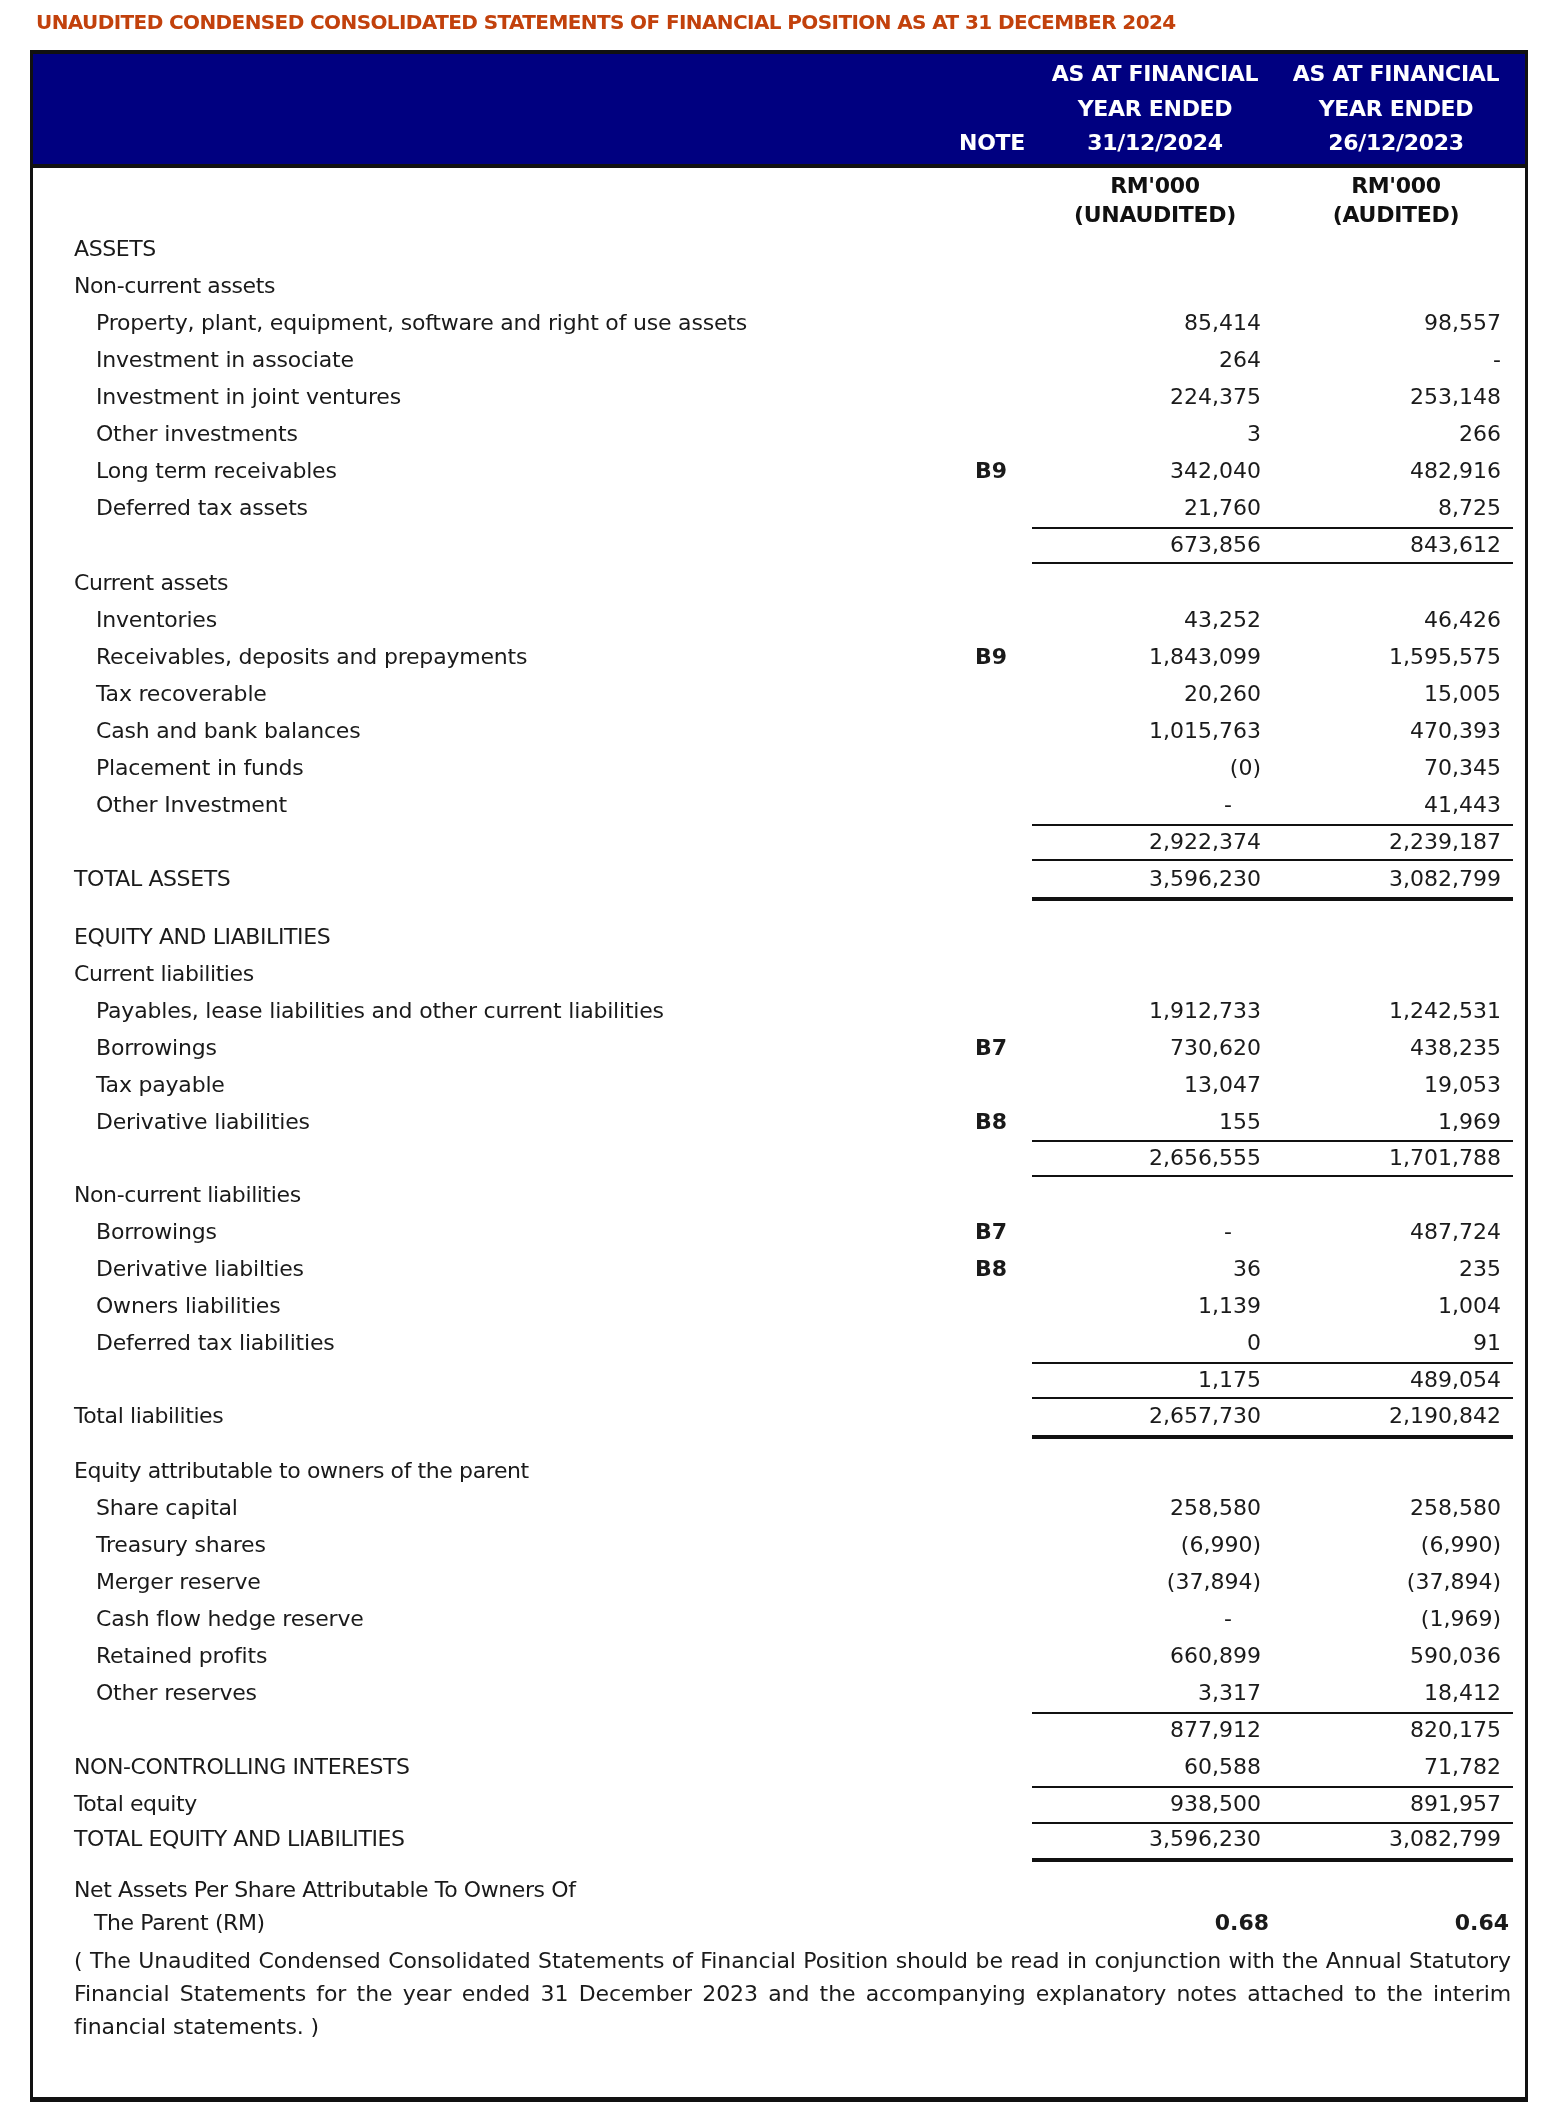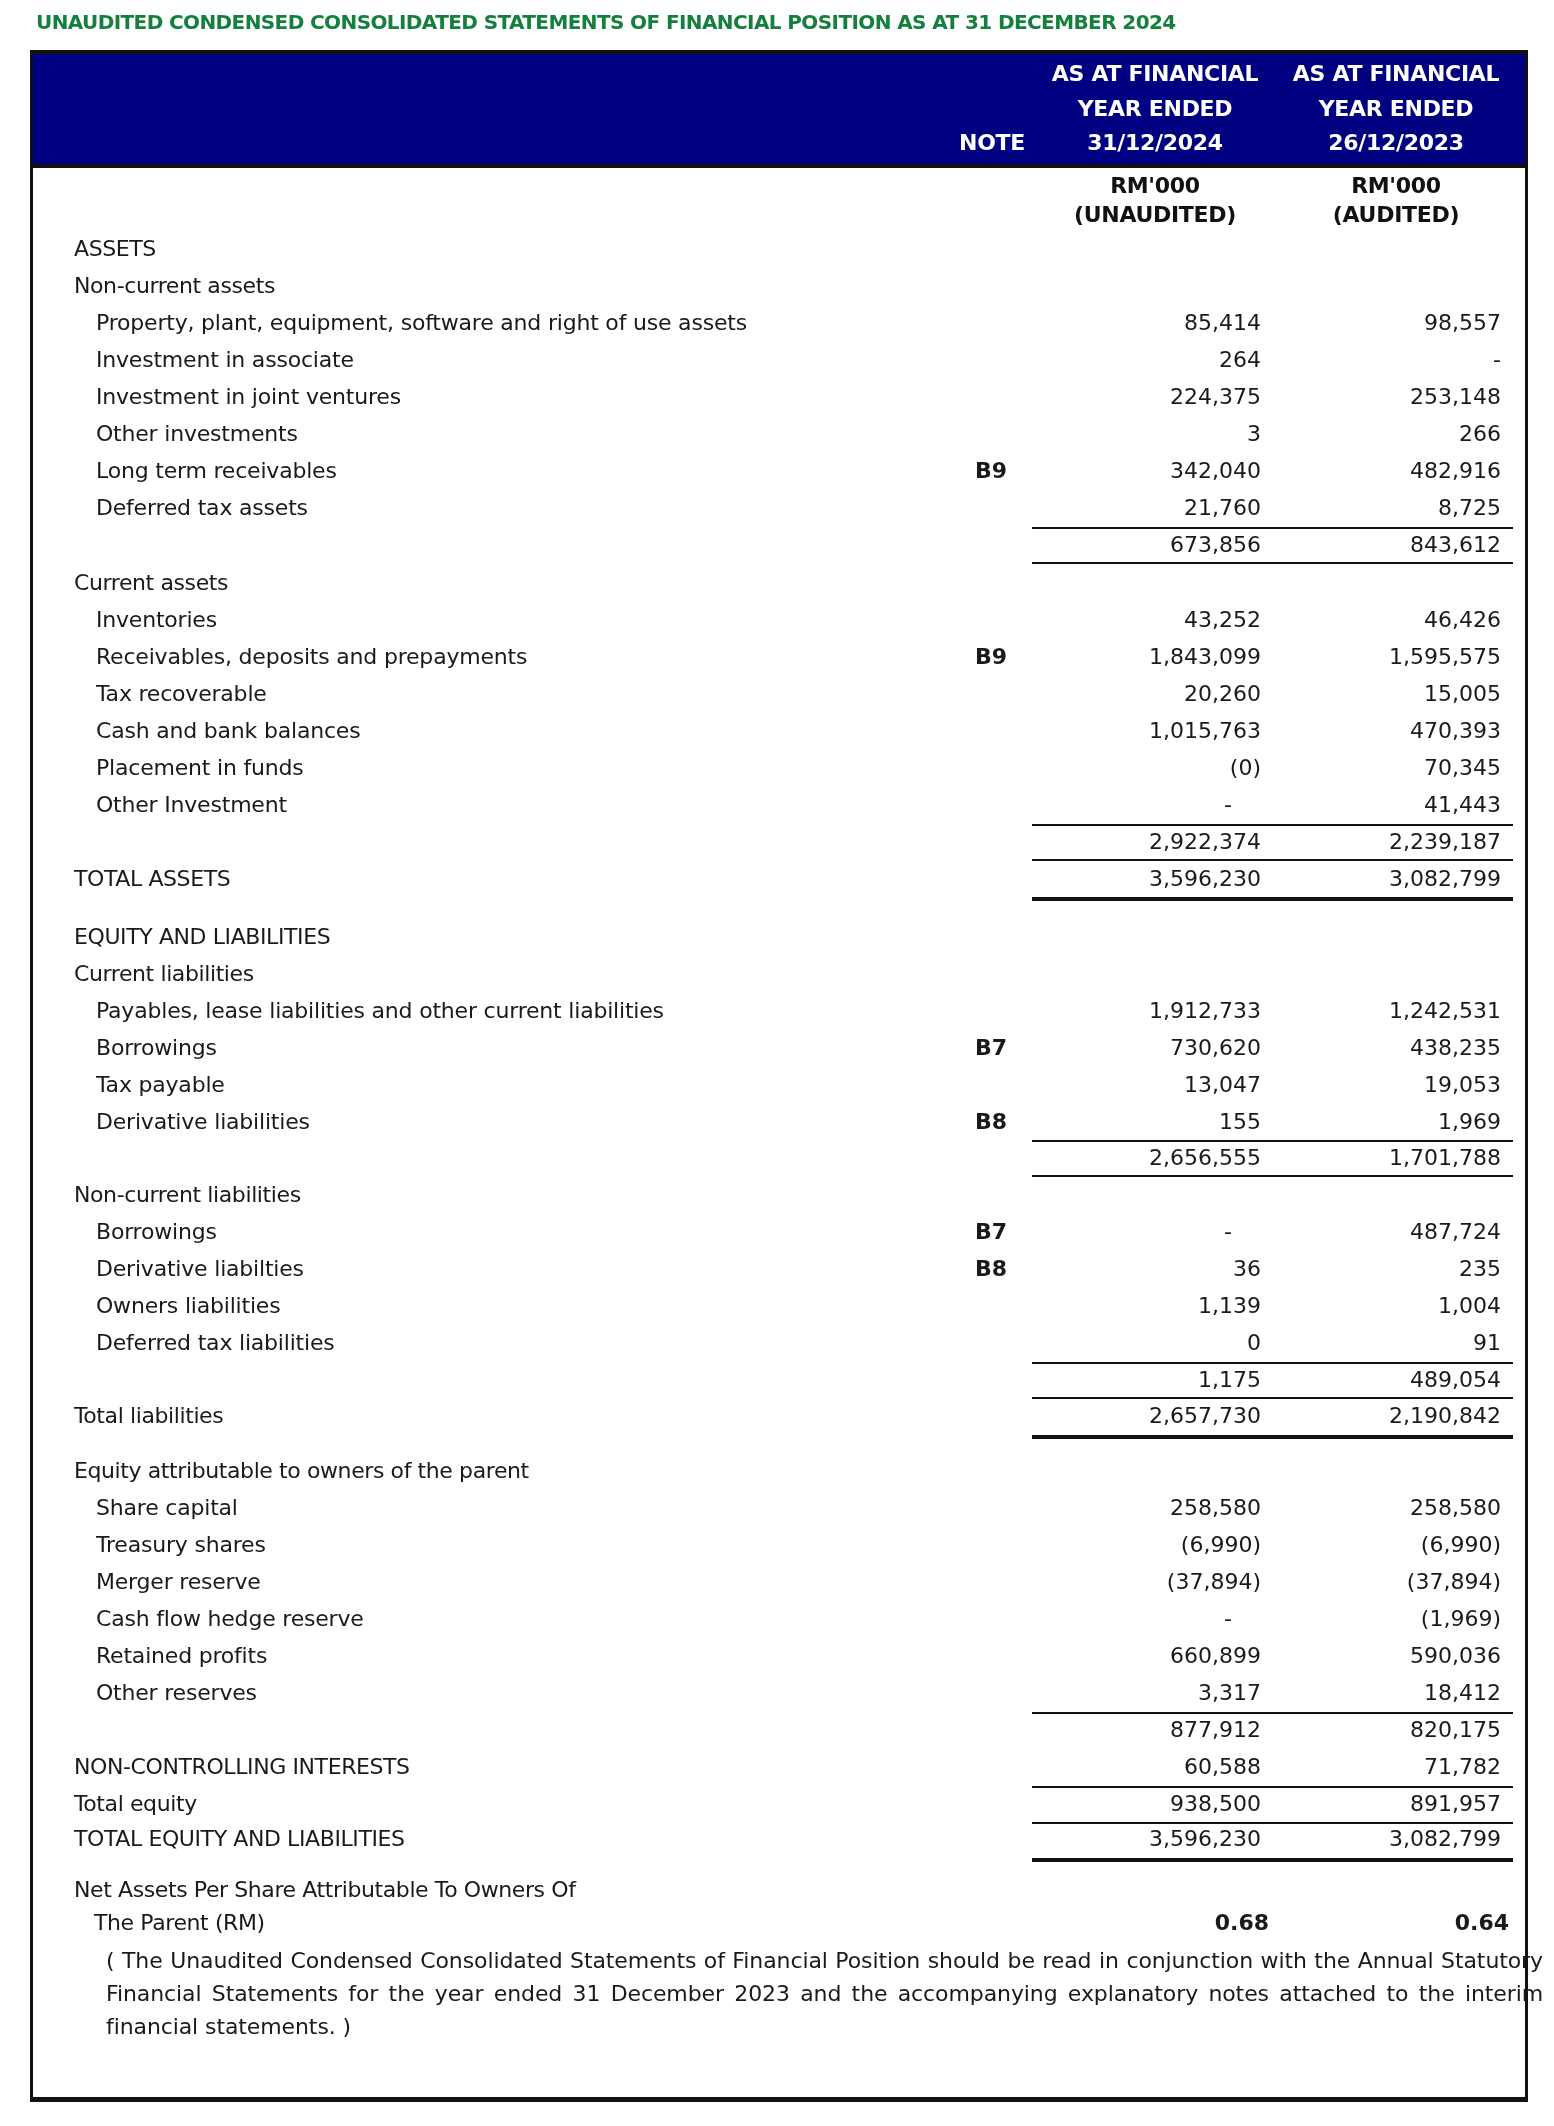--- a/index.html
+++ b/index.html
@@ -1,19 +1,19 @@
 <!DOCTYPE html>
 <html><head>
 <meta charset="utf-8">
 <style>
   html, body { margin:0; padding:0; background:#ffffff; }
   body { width:1554px; height:2126px; position:relative; overflow:hidden;
          font-family:"DejaVu Sans", sans-serif; color:#1a1a1a; }
   .title { position:absolute; left:36px; top:10px; font-size:20px; font-weight:bold;
-           letter-spacing:-0.6px; color:#15803d; white-space:nowrap; }
+           letter-spacing:-0.6px; color:#c2410c; white-space:nowrap; }
   .frame { position:absolute; left:30px; top:50px; width:1498px; height:2052px;
            border:3px solid #111; border-top-width:4px; border-bottom-width:5px; box-sizing:border-box; }
   .band { position:absolute; left:33px; top:54px; width:1492px; height:110px;
           background:#000080; border-bottom:4px solid #111; }
   .hdr { position:absolute; color:#ffffff; font-weight:bold; font-size:22px; text-align:center;
          line-height:34px; letter-spacing:-0.3px; }
   .sub { position:absolute; color:#111; font-weight:bold; font-size:22px; text-align:center;
          line-height:29px; letter-spacing:-0.3px; }
   .row { position:absolute; left:0; width:1554px; height:37px; }
   .lbl { position:absolute; top:0; line-height:37px; font-size:22px; white-space:nowrap; letter-spacing:-0.2px; }
@@ -279,13 +279,13 @@
 
 <div class="row" style="top:1873px;height:33px;">
   <span class="lbl h" style="line-height:33px;">Net Assets Per Share Attributable To Owners Of</span>
 </div>
 <div class="row" style="top:1906px;height:33px;">
   <span class="lbl h" style="left:94px;line-height:33px;">The Parent (RM)</span>
   <span class="v1 bold" style="line-height:33px;width:237px;">0.68</span>
   <span class="v2 bold" style="line-height:33px;width:237px;">0.64</span>
 </div>
 
-<div class="footnote" style="top:1944px;margin-left:32px;">( The Unaudited Condensed Consolidated Statements of Financial Position should be read in conjunction with the Annual Statutory Financial Statements for the year ended 31 December 2023 and the accompanying explanatory notes attached to the interim financial statements. )</div>
+<div class="footnote" style="top:1944px;">( The Unaudited Condensed Consolidated Statements of Financial Position should be read in conjunction with the Annual Statutory Financial Statements for the year ended 31 December 2023 and the accompanying explanatory notes attached to the interim financial statements. )</div>
 
 </body></html>

